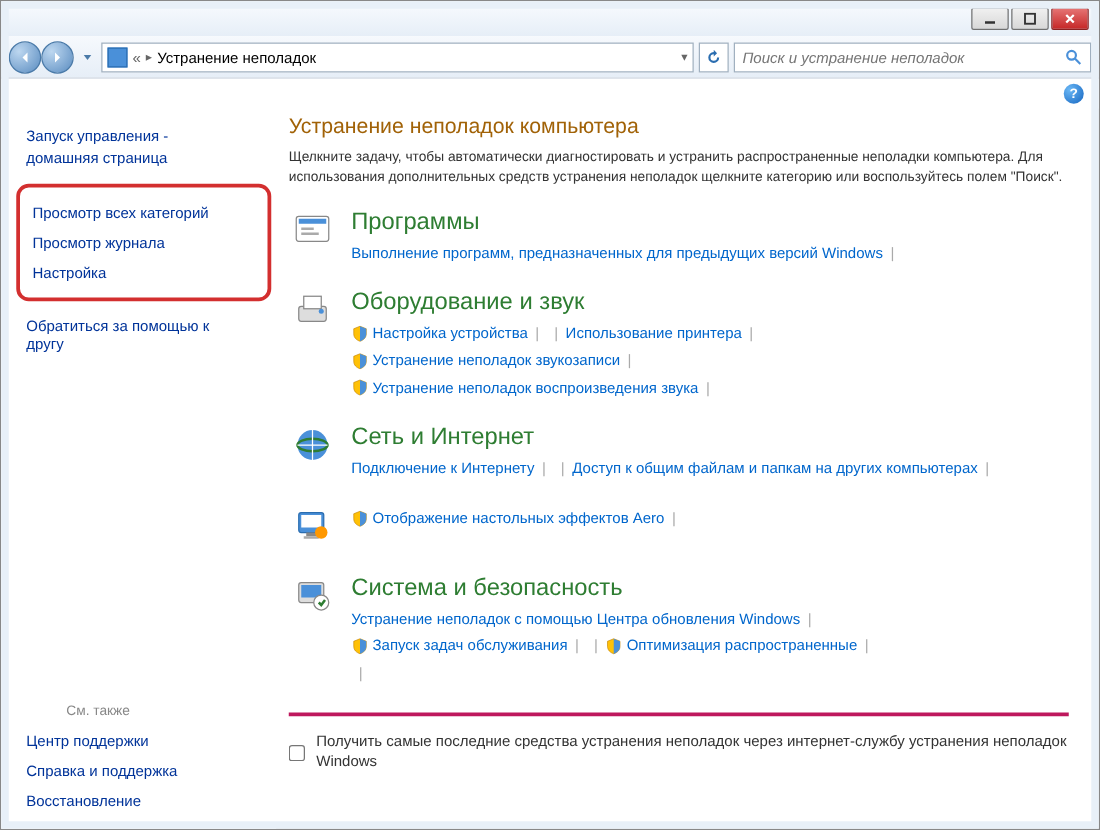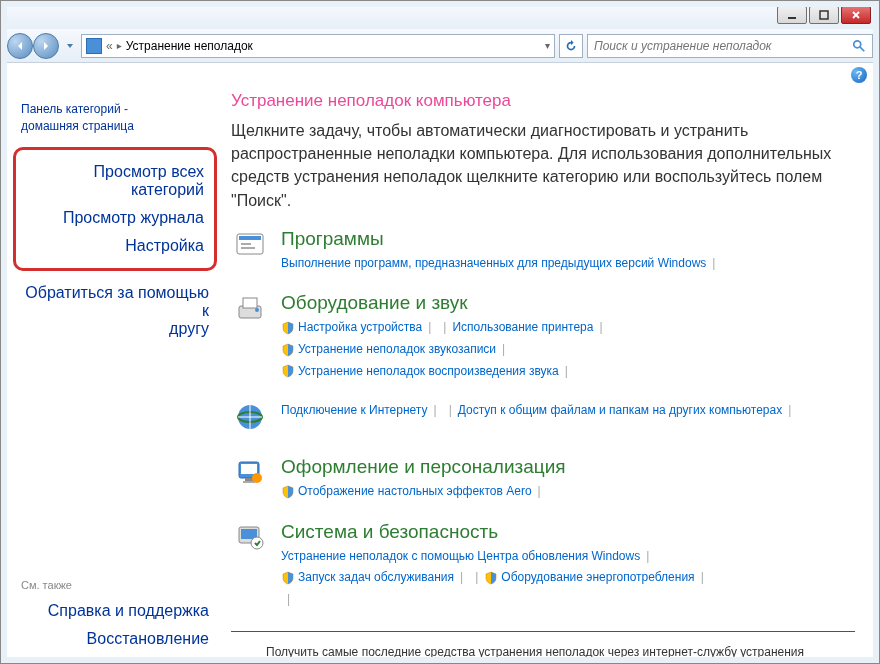--- a/index.html
+++ b/index.html
@@ -25,36 +25,36 @@
 .refresh-btn svg { width: 14px; height: 14px; fill: #2a6db0; }
 .search-box { width: 286px; height: 24px; background: #fff; border: 1px solid #a0b0c0; display: flex; align-items: center; padding: 0 6px; gap: 4px; }
 .search-box input { flex: 1; border: none; outline: none; font-style: italic; color: #888; font-size: 12px; }
 .search-box .si { width: 14px; height: 14px; }
 .help-row { height: 24px; display: flex; justify-content: flex-end; align-items: center; padding: 0 12px; background: #fff; }
 .help-icon { width: 16px; height: 16px; border-radius: 50%; background: radial-gradient(circle at 30% 30%, #6ab7f5, #1565c0); color: #fff; font-size: 11px; font-weight: bold; display: flex; align-items: center; justify-content: center; cursor: pointer; }
 .content { display: flex; height: calc(100% - 86px); }
 .sidebar { width: 220px; background: #fff; padding: 14px 12px 10px 20px; display: flex; flex-direction: column; }
 .sidebar-home { color: #003399; font-size: 12px; margin-bottom: 12px; line-height: 1.4; cursor: pointer; }
 .sidebar-highlight { border: 3px solid #d32f2f; border-radius: 10px; padding: 8px 10px; margin: 0 -8px 8px -8px; }
-.sidebar-link { color: #003399; font-size: 16px; padding: 5px 0; cursor: pointer; display: block; text-align: right; }
+.sidebar-link { color: #003399; font-size: 12px; padding: 5px 0; cursor: pointer; display: block; }
 .sidebar-spacer { flex: 1; }
-.see-also { color: #888; font-size: 11px; margin-bottom: 6px; }
+.see-also { color: #888; font-size: 11px; margin-bottom: 6px; margin-left: 32px; }
 .main { flex: 1; padding: 4px 24px 10px 10px; overflow-y: auto; }
-.main h1 { color: #ec4899; font-size: 17px; font-weight: normal; margin-bottom: 8px; }
-.main .desc { color: #333; font-size: 16px; line-height: 1.45; margin-bottom: 16px; }
+.main h1 { color: #a16207; font-size: 17px; font-weight: normal; margin-bottom: 8px; }
+.main .desc { color: #333; font-size: 11px; line-height: 1.45; margin-bottom: 16px; }
 .category { display: flex; gap: 12px; margin-bottom: 18px; }
 .cat-icon { width: 38px; height: 38px; flex-shrink: 0; display: flex; align-items: flex-start; justify-content: center; }
 .cat-icon svg { width: 34px; height: 34px; }
 .cat-body { flex: 1; }
 .cat-title { color: #2e7d32; font-size: 19px; cursor: pointer; margin-bottom: 3px; }
 .cat-links { display: flex; flex-wrap: wrap; gap: 0; line-height: 1.8; }
 .cat-link { color: #0066cc; font-size: 12px; cursor: pointer; display: inline-flex; align-items: center; gap: 3px; }
 .cat-sep { color: #aaa; margin: 0 6px; }
 .shield { width: 14px; height: 14px; flex-shrink: 0; }
-.footer-check { display: flex; align-items: flex-end; gap: 22px; margin-top: 20px; padding-top: 12px; border-top: 1px solid #be185d; }
+.footer-check { display: flex; align-items: center; gap: 9px; margin-top: 20px; padding-top: 12px; border-top: 3px solid #be185d; }
 .footer-check input { margin-top: 2px; }
 .footer-check label { color: #333; font-size: 12px; line-height: 1.4; }
 </style>
 </head>
 <body>
 
 <div class="window">
   <div class="titlebar">
     <div class="win-btn">
         <svg viewBox="0 0 10 10">
@@ -114,34 +114,35 @@
     </div>
   </div>
 
   <div class="help-row">
     <div class="help-icon">?</div>
   </div>
 
   <div class="content">
     <div class="sidebar">
       <div class="sidebar-home">
-        <span>Панель категорий -</span><br>
+        <span>Запуск управления -</span><br>
         <span>домашняя страница</span>
       </div>
       <div class="sidebar-highlight">
         <span class="sidebar-link">Просмотр всех категорий</span>
         <span class="sidebar-link">Просмотр журнала</span>
         <span class="sidebar-link">Настройка</span>
       </div>
       <div class="sidebar-link">
         <span>Обратиться за помощью к</span><br>
         <span>другу</span>
       </div>
       <div class="sidebar-spacer"></div>
       <div class="see-also">См. также</div>
+      <span class="sidebar-link">Центр поддержки</span>
       <span class="sidebar-link">Справка и поддержка</span>
       <span class="sidebar-link">Восстановление</span>
     </div>
 
     <div class="main">
       <h1>Устранение неполадок компьютера</h1>
       <p class="desc">Щелкните задачу, чтобы автоматически диагностировать и устранить распространенные неполадки компьютера. Для использования дополнительных средств устранения неполадок щелкните категорию или воспользуйтесь полем "Поиск".</p>
       <div id="categories">
           <div class="category">
             <div class="cat-icon">
@@ -209,20 +210,21 @@
           </div>
           <div class="category">
             <div class="cat-icon">
               <svg viewBox="0 0 34 34">
                 <circle cx="17" cy="17" r="12" fill="#4a90d9"></circle>
                 <ellipse cx="17" cy="17" rx="12" ry="5" fill="none" stroke="#2e7d32" stroke-width="2"></ellipse>
                 <path d="M17 5 v24 M5 17 h24" stroke="#fff" stroke-width="1"></path>
               </svg>
             </div>
             <div class="cat-body">
+              <div class="cat-title">Сеть и Интернет</div>
               <div class="cat-links">
                 <span class="cat-link">
                   <span>Подключение к Интернету</span>
                 </span>
                 <span class="cat-sep">|</span>
                 <span class="cat-sep">|</span>
                 <span class="cat-link">
                   <span>Доступ к общим файлам и папкам на других компьютерах</span>
                 </span>
                 <span class="cat-sep">|</span>
@@ -233,21 +235,20 @@
             <div class="cat-icon">
               <svg viewBox="0 0 34 34">
                 <rect x="6" y="6" width="20" height="16" rx="2" fill="#4a90d9" stroke="#2a6db0"></rect>
                 <rect x="8" y="8" width="16" height="10" fill="#fff"></rect>
                 <rect x="12" y="22" width="8" height="3" fill="#888"></rect>
                 <rect x="10" y="25" width="12" height="2" fill="#aaa"></rect>
                 <circle cx="24" cy="22" r="5" fill="#ff9800"></circle>
               </svg>
             </div>
             <div class="cat-body">
-              <div class="cat-title">Оформление и персонализация</div>
               <div class="cat-links">
                 <span class="cat-link">
                   <svg class="shield" viewBox="0 0 14 14">
                     <path d="M7 1 L12 3 v4 c0 3 -2 5 -5 6 c-3 -1 -5 -3 -5 -6 V3 z" fill="#ffc107" stroke="#c08000" stroke-width="0.5"></path>
                     <path d="M7 1 L12 3 v4 c0 3 -2 5 -5 6 z" fill="#4a90d9"></path>
                   </svg>
                   <span>Отображение настольных эффектов Aero</span>
                 </span>
                 <span class="cat-sep">|</span>
               </div>
@@ -277,21 +278,21 @@
                   </svg>
                   <span>Запуск задач обслуживания</span>
                 </span>
                 <span class="cat-sep">|</span>
                 <span class="cat-sep">|</span>
                 <span class="cat-link">
                   <svg class="shield" viewBox="0 0 14 14">
                     <path d="M7 1 L12 3 v4 c0 3 -2 5 -5 6 c-3 -1 -5 -3 -5 -6 V3 z" fill="#ffc107" stroke="#c08000" stroke-width="0.5"></path>
                     <path d="M7 1 L12 3 v4 c0 3 -2 5 -5 6 z" fill="#4a90d9"></path>
                   </svg>
-                  <span>Оборудование энергопотребления</span>
+                  <span>Оптимизация распространенные</span>
                 </span>
                 <span class="cat-sep">|</span>
                 <div style="flex-basis: 100%; height: 0px;"></div>
                 <span class="cat-sep">|</span>
               </div>
             </div>
           </div>
         </div>
       <div class="footer-check">
         <input type="checkbox" style="">

